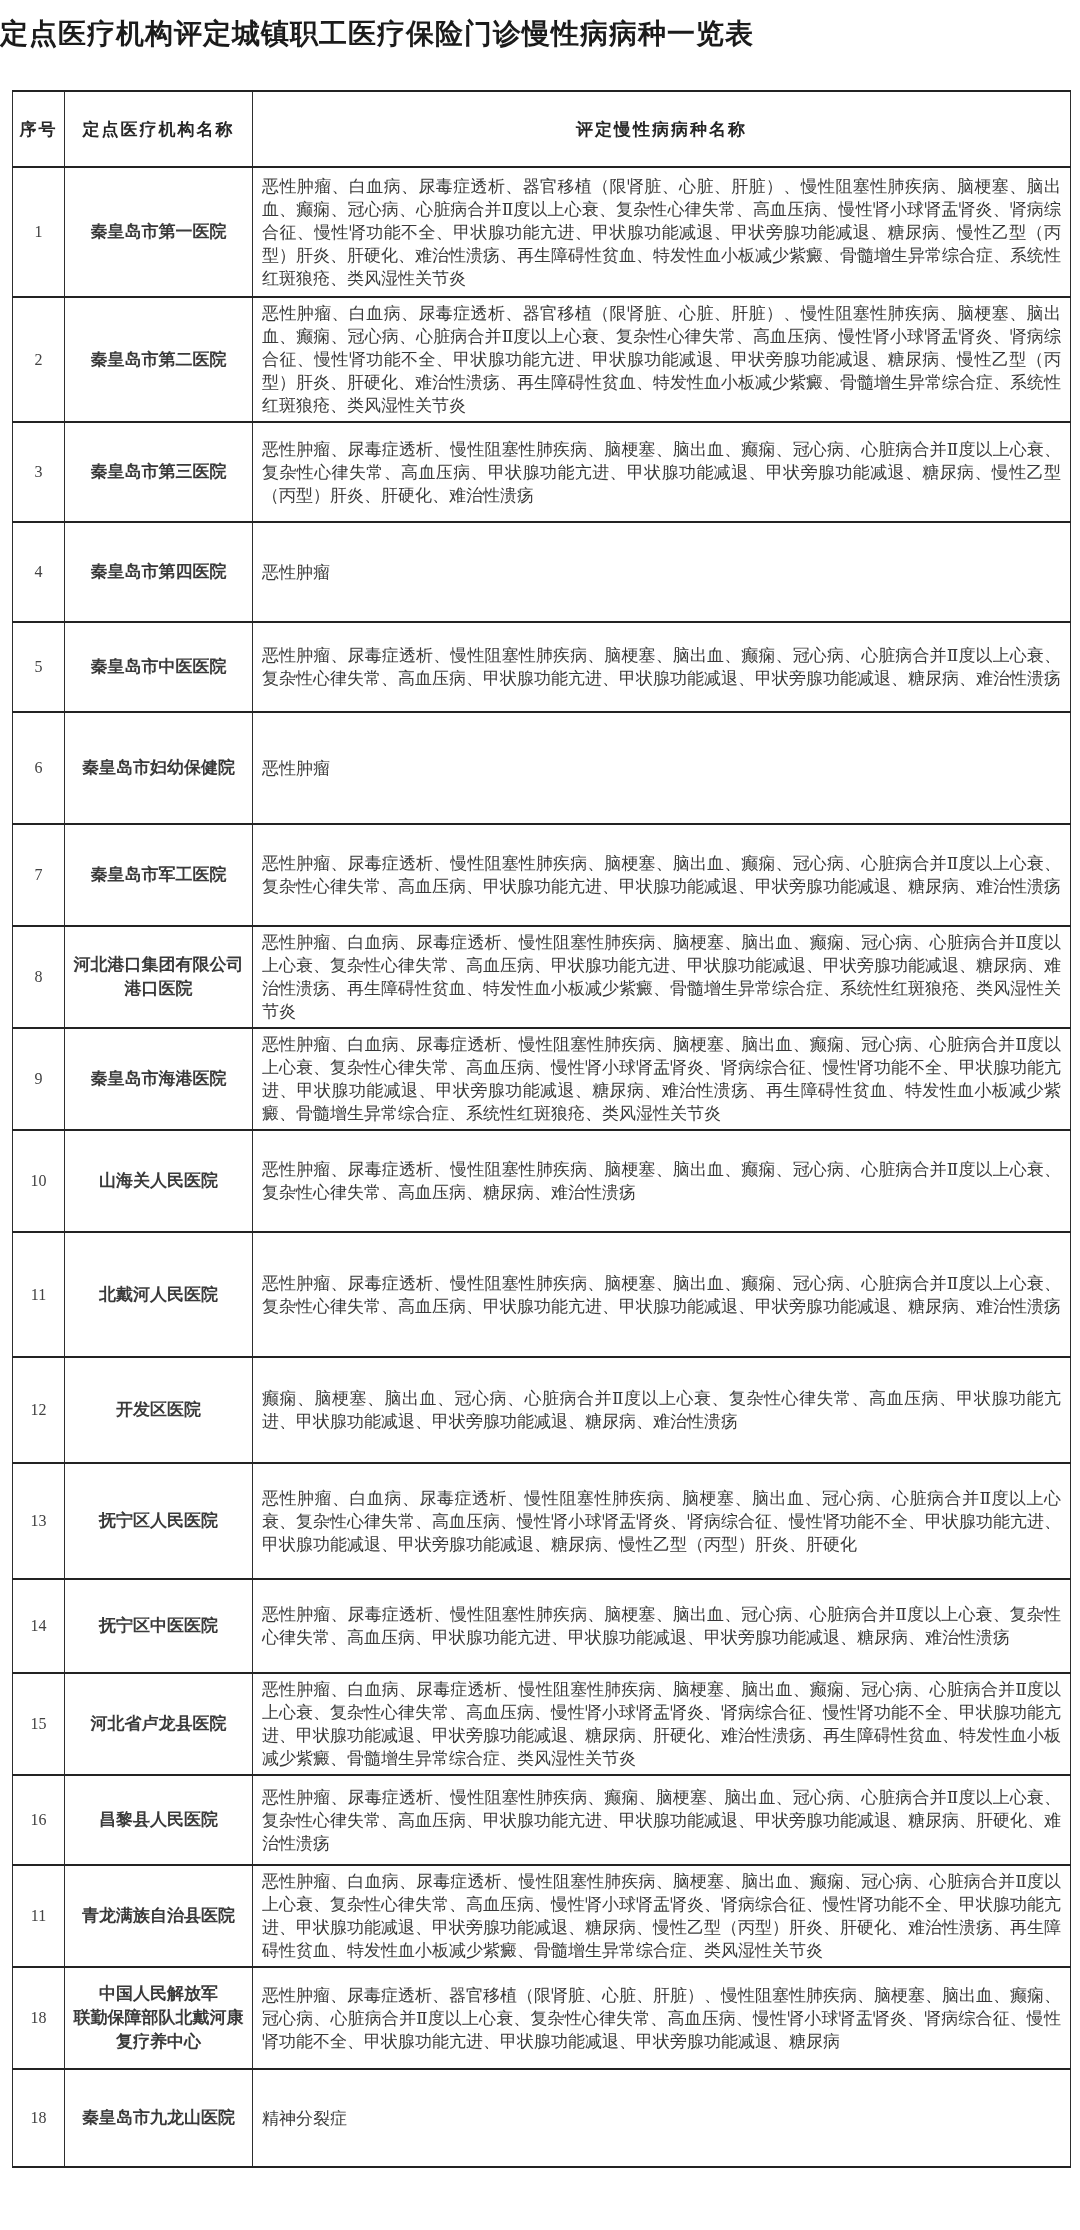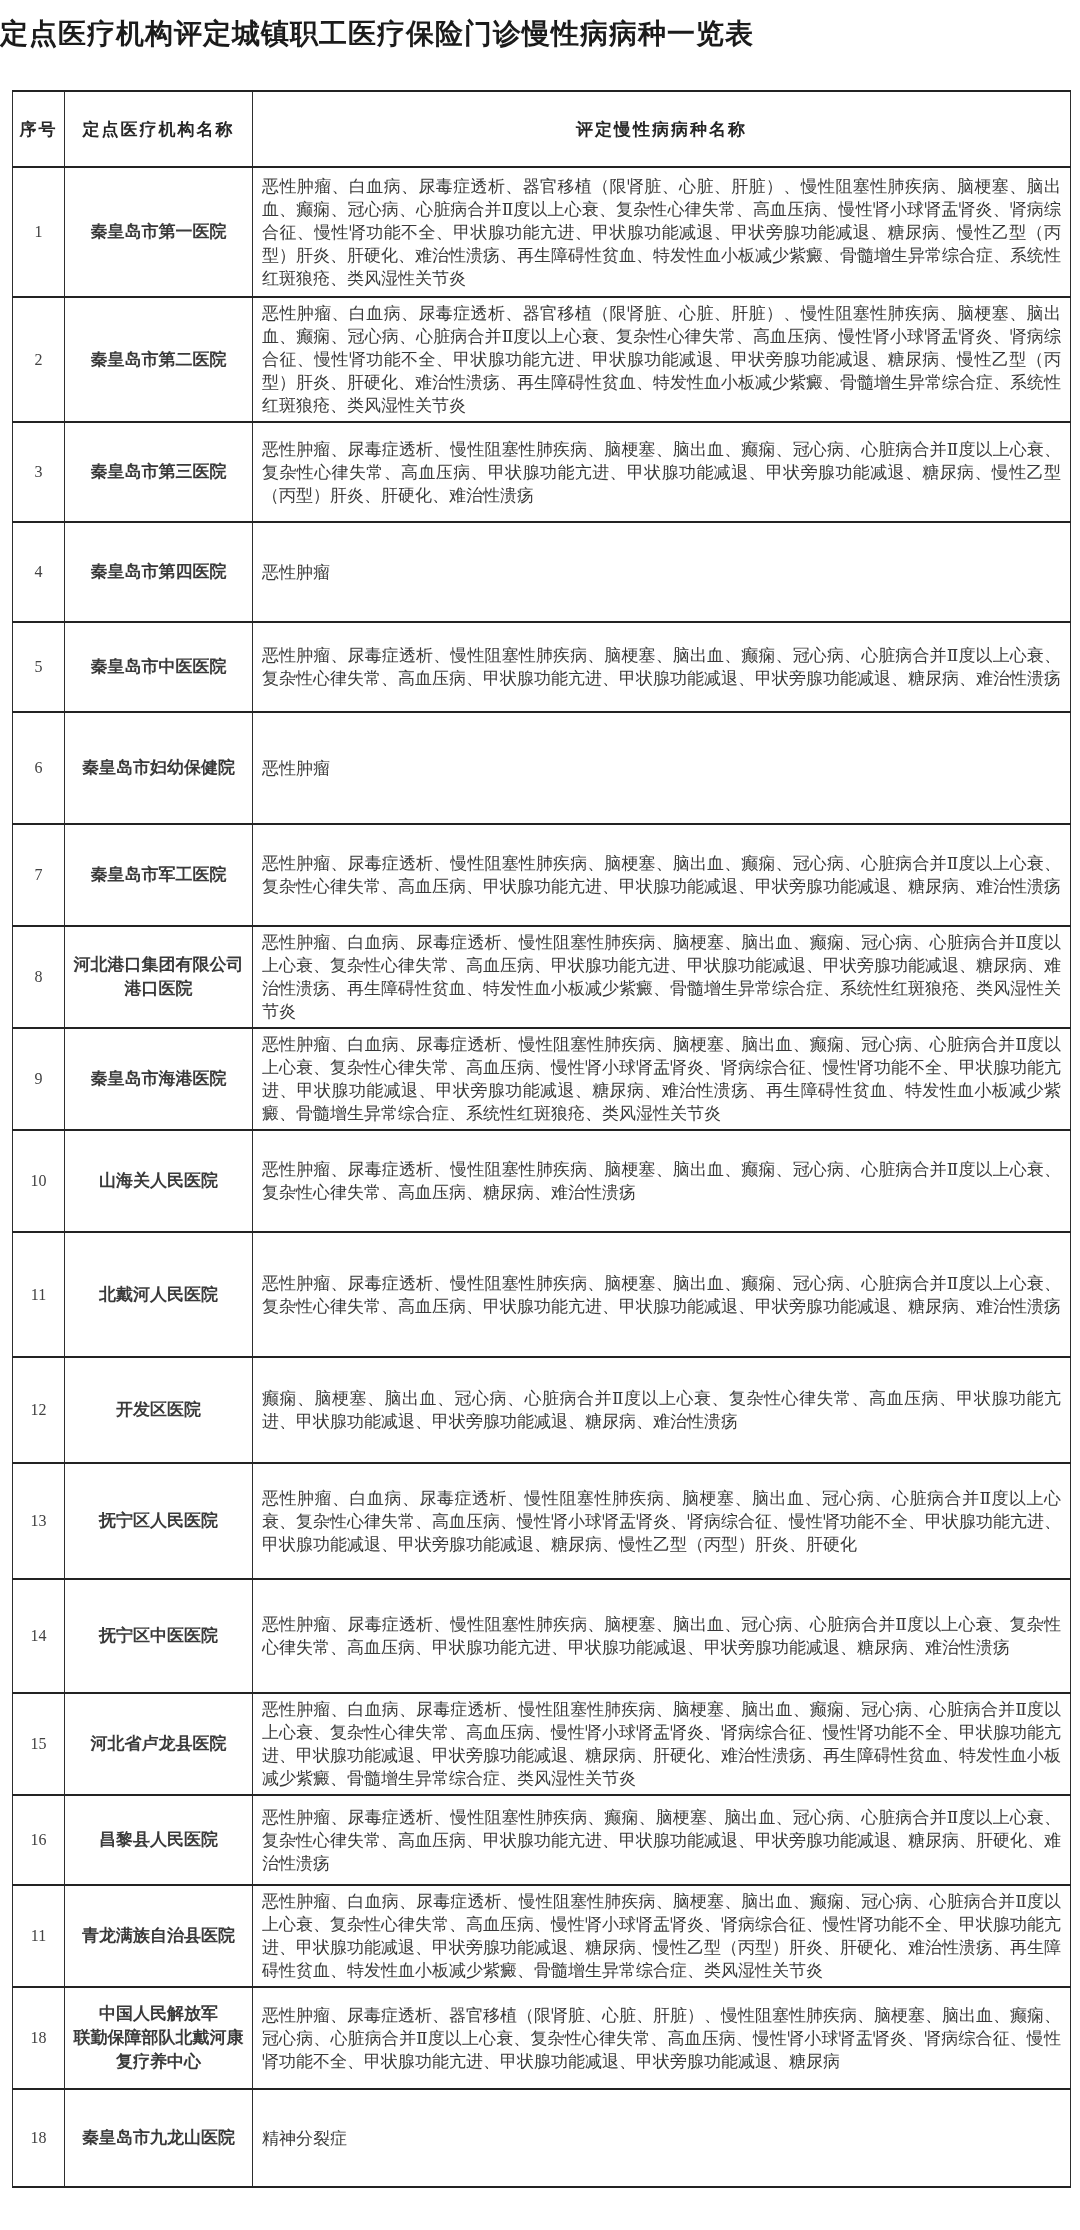--- a/index.html
+++ b/index.html
@@ -148,21 +148,21 @@
       <tr style="height:106px">
         <td class="no">12</td>
         <td class="hosp">开发区医院</td>
         <td class="dis">癫痫、脑梗塞、脑出血、冠心病、心脏病合并Ⅱ度以上心衰、复杂性心律失常、高血压病、甲状腺功能亢进、甲状腺功能减退、甲状旁腺功能减退、糖尿病、难治性溃疡</td>
       </tr>
       <tr style="height:116px">
         <td class="no">13</td>
         <td class="hosp">抚宁区人民医院</td>
         <td class="dis">恶性肿瘤、白血病、尿毒症透析、慢性阻塞性肺疾病、脑梗塞、脑出血、冠心病、心脏病合并Ⅱ度以上心衰、复杂性心律失常、高血压病、慢性肾小球肾盂肾炎、肾病综合征、慢性肾功能不全、甲状腺功能亢进、甲状腺功能减退、甲状旁腺功能减退、糖尿病、慢性乙型（丙型）肝炎、肝硬化</td>
       </tr>
-      <tr style="height:114px">
+      <tr style="height:94px">
         <td class="no">14</td>
         <td class="hosp">抚宁区中医医院</td>
         <td class="dis">恶性肿瘤、尿毒症透析、慢性阻塞性肺疾病、脑梗塞、脑出血、冠心病、心脏病合并Ⅱ度以上心衰、复杂性心律失常、高血压病、甲状腺功能亢进、甲状腺功能减退、甲状旁腺功能减退、糖尿病、难治性溃疡</td>
       </tr>
       <tr style="height:95px">
         <td class="no">15</td>
         <td class="hosp">河北省卢龙县医院</td>
         <td class="dis">恶性肿瘤、白血病、尿毒症透析、慢性阻塞性肺疾病、脑梗塞、脑出血、癫痫、冠心病、心脏病合并Ⅱ度以上心衰、复杂性心律失常、高血压病、慢性肾小球肾盂肾炎、肾病综合征、慢性肾功能不全、甲状腺功能亢进、甲状腺功能减退、甲状旁腺功能减退、糖尿病、肝硬化、难治性溃疡、再生障碍性贫血、特发性血小板减少紫癜、骨髓增生异常综合症、类风湿性关节炎</td>
       </tr>
       <tr style="height:90px">

